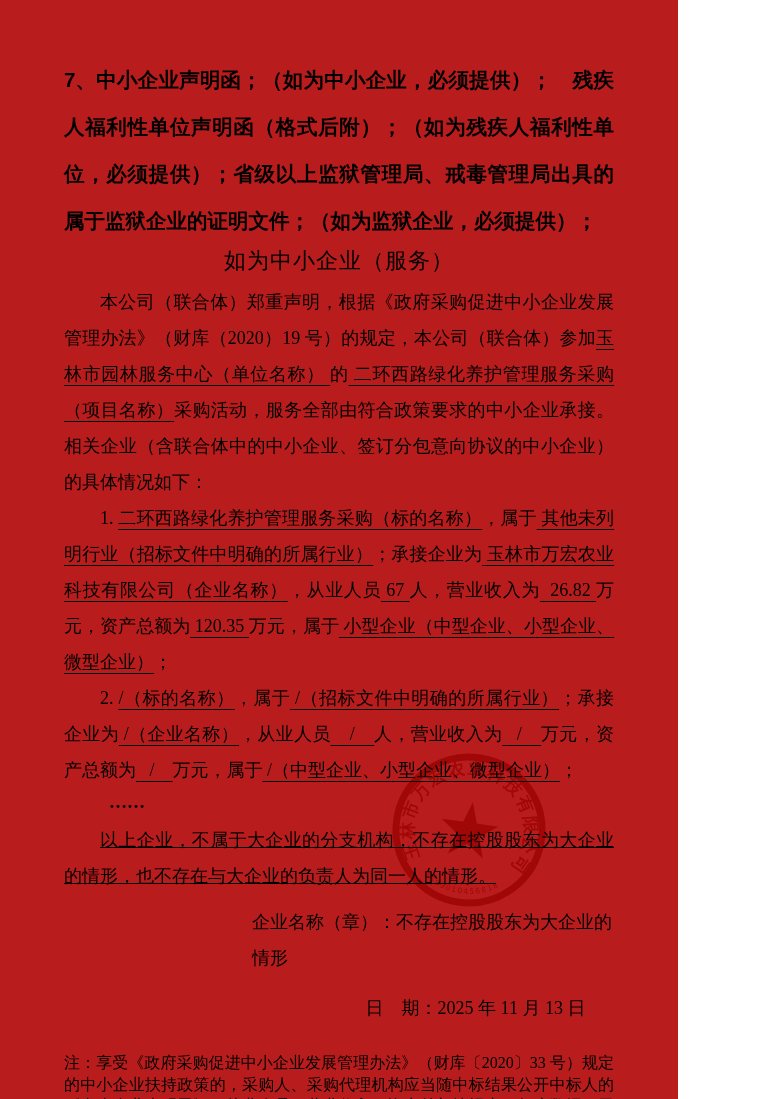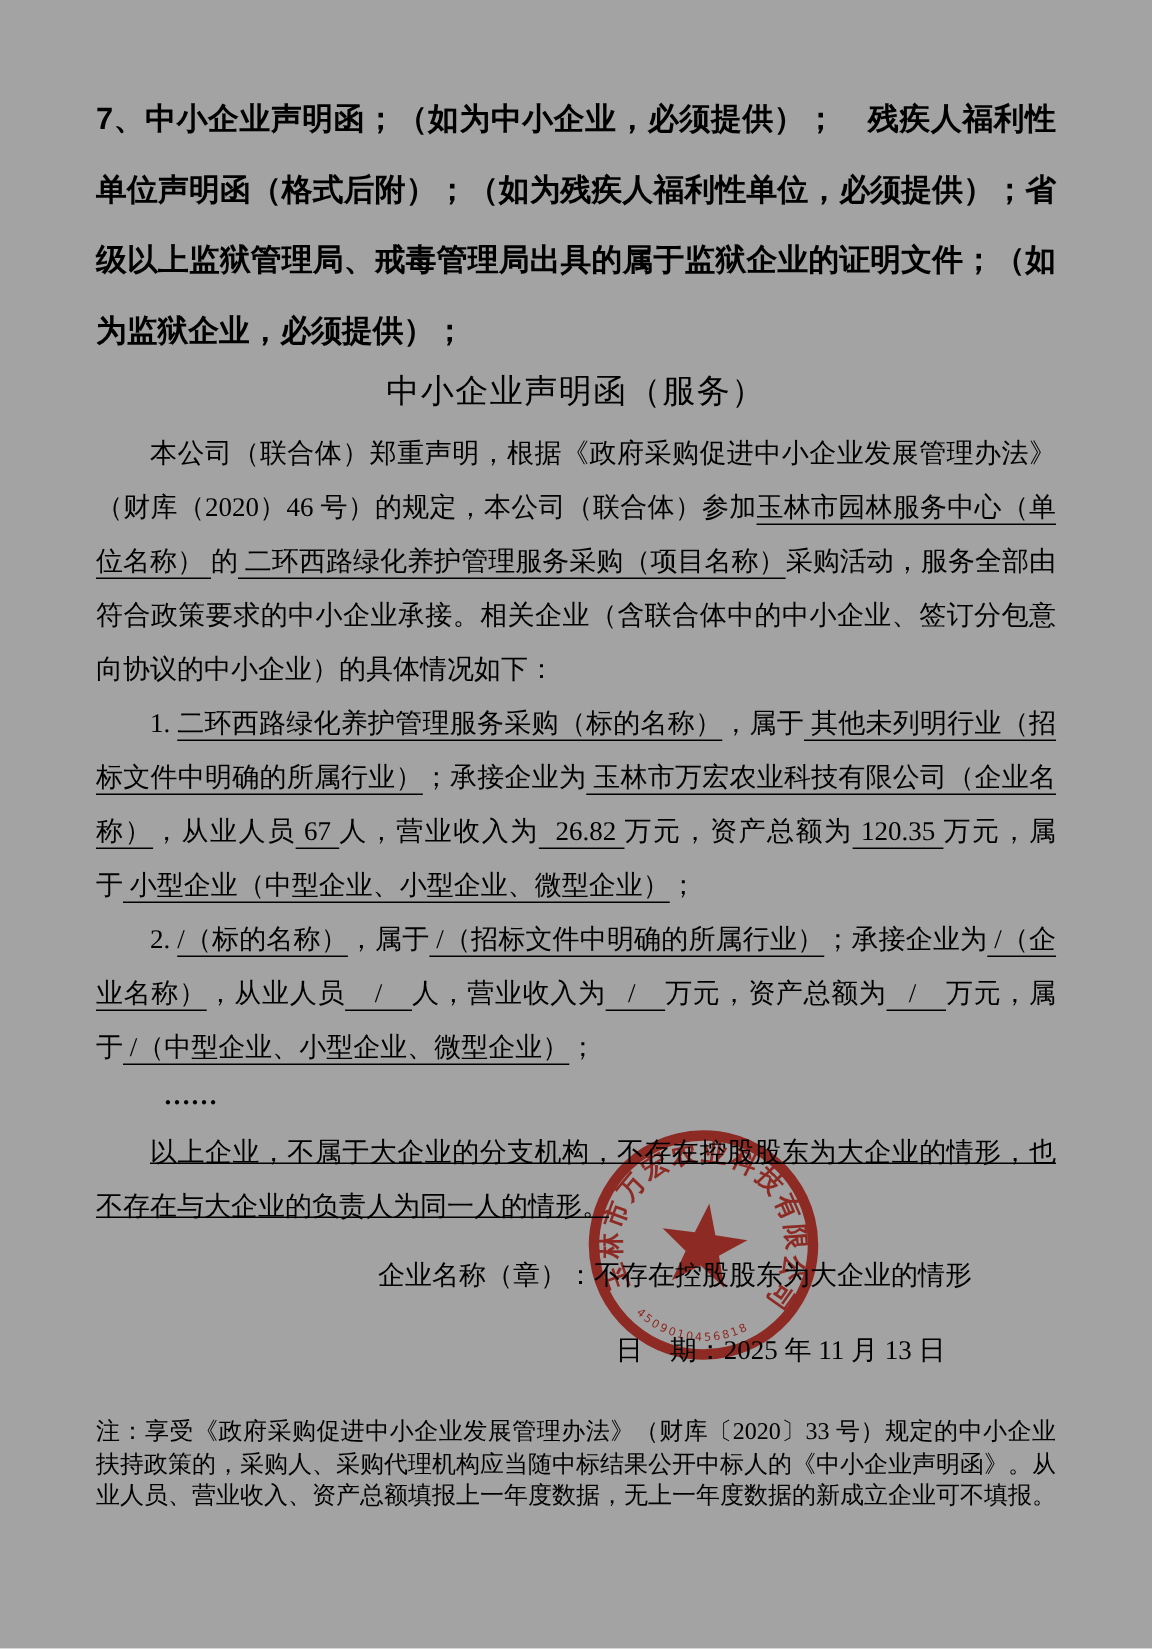--- a/index.html
+++ b/index.html
@@ -4,25 +4,25 @@
 <style>
   html, body { margin: 0; padding: 0; }
   body {
     width: 768px; height: 1099px;
     background: #ffffff;
     color: #000000;
     font-family: "Liberation Serif", "DejaVu Serif", serif;
   }
   .page {
     position: relative;
-    width: 768px; height: 1099px;
+    width: 678px; height: 1099px;
     padding: 56px 64px 0 64px;
     box-sizing: border-box;
     overflow: hidden;
-    background: #a3a3a3;
+    background: #b91c1c;
   }
   .hdr {
     font-family: "Liberation Sans", "DejaVu Sans", sans-serif;
     font-weight: bold;
     font-size: 20.5px;
     line-height: 47px;
     text-align: justify;
     margin: 0;
   }
   .title {
@@ -69,23 +69,23 @@
   .seal-name { font-size: 17px; font-family: "Liberation Serif", "DejaVu Serif", serif; font-weight: bold; letter-spacing: 2px; }
   .seal-num { font-size: 7.5px; font-family: "DejaVu Sans", sans-serif; letter-spacing: 1.5px; }
 </style>
 </head>
 <body>
 
 <div class="page">
 
   <p class="hdr">7、中小企业声明函；（如为中小企业，必须提供）；　残疾人福利性单位声明函（格式后附）；（如为残疾人福利性单位，必须提供）；省级以上监狱管理局、戒毒管理局出具的属于监狱企业的证明文件；（如为监狱企业，必须提供）；</p>
 
-  <h1 class="title">中小企业声明函（服务）</h1>
+  <h1 class="title">如为中小企业（服务）</h1>
 
-  <p class="body indent"><span>本公司（联合体）郑重声明，根据《政府采购促进中小企业发展管理办法》（财库（2020）46 号）的规定，本公司（联合体）参加</span><span class="u">玉林市园林服务中心（单位名称）&nbsp;</span><span>的</span><span class="u">&nbsp;二环西路绿化养护管理服务采购（项目名称）</span><span>采购活动，服务全部由符合政策要求的中小企业承接。相关企业（含联合体中的中小企业、签订分包意向协议的中小企业）的具体情况如下：</span></p>
+  <p class="body indent"><span>本公司（联合体）郑重声明，根据《政府采购促进中小企业发展管理办法》（财库（2020）19 号）的规定，本公司（联合体）参加</span><span class="u">玉林市园林服务中心（单位名称）&nbsp;</span><span>的</span><span class="u">&nbsp;二环西路绿化养护管理服务采购（项目名称）</span><span>采购活动，服务全部由符合政策要求的中小企业承接。相关企业（含联合体中的中小企业、签订分包意向协议的中小企业）的具体情况如下：</span></p>
 
   <p class="body indent"><span>1.&nbsp;</span><span class="u">二环西路绿化养护管理服务采购（标的名称）</span><span>，属于</span><span class="u">&nbsp;其他未列明行业（招标文件中明确的所属行业）</span><span>；承接企业为</span><span class="u">&nbsp;玉林市万宏农业科技有限公司（企业名称）</span><span>，从业人员</span><span class="u">&nbsp;67&nbsp;</span><span>人，营业收入为</span><span class="u">&nbsp;&nbsp;26.82&nbsp;</span><span>万元，资产总额为</span><span class="u">&nbsp;120.35&nbsp;</span><span>万元，属于</span><span class="u">&nbsp;小型企业（中型企业、小型企业、微型企业）</span><span>；</span></p>
 
   <p class="body indent"><span>2.&nbsp;</span><span class="u">/（标的名称）</span><span>，属于</span><span class="u">&nbsp;/（招标文件中明确的所属行业）</span><span>；承接企业为</span><span class="u">&nbsp;/（企业名称）</span><span>，从业人员</span><span class="u">&nbsp;&nbsp;&nbsp;&nbsp;/&nbsp;&nbsp;&nbsp;&nbsp;</span><span>人，营业收入为</span><span class="u">&nbsp;&nbsp;&nbsp;/&nbsp;&nbsp;&nbsp;&nbsp;</span><span>万元，资产总额为</span><span class="u">&nbsp;&nbsp;&nbsp;/&nbsp;&nbsp;&nbsp;&nbsp;</span><span>万元，属于</span><span class="u">&nbsp;/（中型企业、小型企业、微型企业）</span><span>；</span></p>
 
   <p class="body ellipsis">……</p>
 
   <p class="body indent p-no-large">以上企业，不属于大企业的分支机构，不存在控股股东为大企业的情形，也不存在与大企业的负责人为同一人的情形。</p>
 
 

